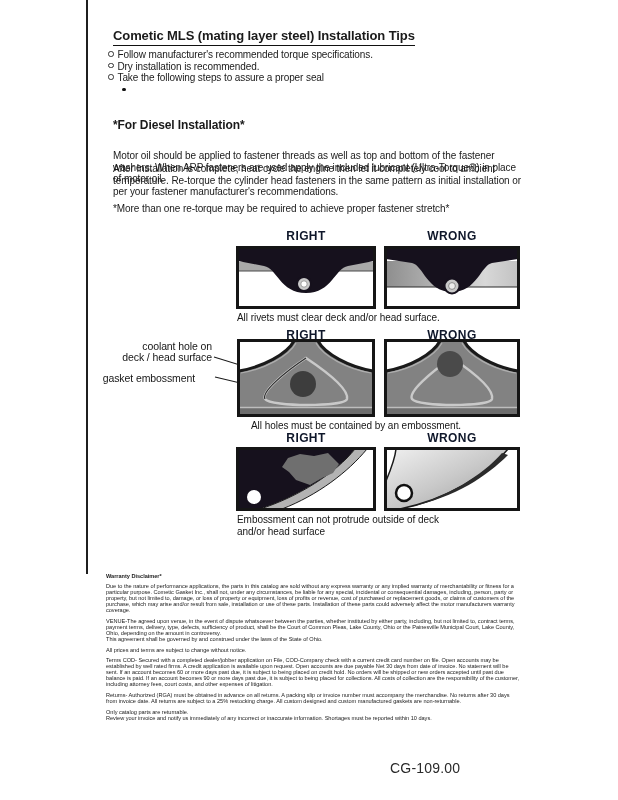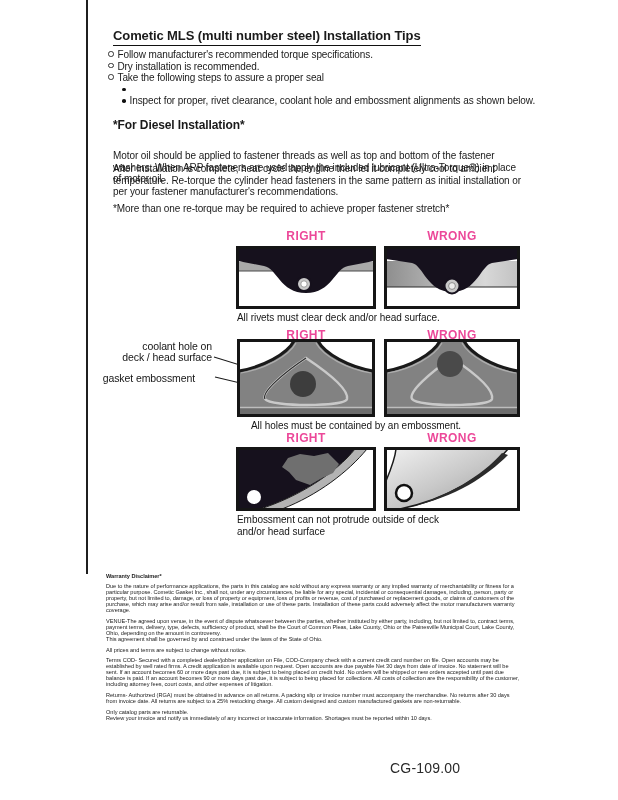--- a/index.html
+++ b/index.html
@@ -15,47 +15,46 @@
   .tips{position:absolute;left:108px;top:49px;width:430px;font-size:10px;line-height:11.6px;letter-spacing:-0.1px;}
   .tip-row{white-space:nowrap;}
   .dot-o{display:inline-block;width:3.5px;height:3.5px;border:1px solid #333;border-radius:50%;margin-right:4px;vertical-align:1.5px;}
   .sub{padding-left:14px;}
   .dot-f{display:inline-block;width:3.5px;height:3.5px;background:#111;border-radius:50%;margin-right:4px;vertical-align:1.5px;}
   .diesel-heading{position:absolute;left:113px;top:118px;font-size:12px;font-weight:bold;letter-spacing:-0.1px;}
   .bodytext{position:absolute;left:113px;width:412px;font-size:10px;line-height:11.6px;letter-spacing:-0.08px;}
   .p1{top:134px;margin-top:16px;}
   .p2{top:163px;}
   .p3{top:203px;}
-  .dlabel{position:absolute;font-size:12px;font-weight:bold;letter-spacing:0.4px;text-align:center;color:#ec4899;}
+  .dlabel{position:absolute;font-size:12px;font-weight:bold;letter-spacing:0.4px;text-align:center;color:#0f172a;}
   .dbox{position:absolute;}
   .dbox svg{display:block;}
   .dcaption{position:absolute;font-size:10px;letter-spacing:-0.05px;color:#161616;}
   .pre{white-space:pre-line;}
   .anno{position:absolute;font-size:10.5px;line-height:11px;text-align:right;letter-spacing:-0.1px;color:#161616;}
   .anno-lines{position:absolute;left:100px;top:338px;width:215px;height:72px;}
   .warranty{position:absolute;left:106px;top:574px;width:414px;font-size:5.6px;line-height:5.95px;letter-spacing:-0.02px;color:#222;}
   .warranty .w-head{font-weight:bold;margin:0 0 4px 0;}
   .warranty p{margin:0 0 5px 0;}
   .page-code{position:absolute;left:390px;top:760px;font-size:14px;letter-spacing:0.2px;color:#2a2a2a;}
 </style>
 </head>
 <body>
 
 <div class="page">
 
   <div class="edge-line"></div>
 
-  <div class="page-title">Cometic MLS (multi number steel) Installation Tips</div>
+  <div class="page-title">Cometic MLS (mating layer steel) Installation Tips</div>
 
   <div class="tips">
     <div class="tip-row"><span class="dot-o"></span><span>Follow manufacturer's recommended torque specifications.</span></div>
     <div class="tip-row"><span class="dot-o"></span><span>Dry installation is recommended.</span></div>
     <div class="tip-row"><span class="dot-o"></span><span>Take the following steps to assure a proper seal</span></div>
     <div class="tip-row sub"><span class="dot-f"></span></div>
-    <div class="tip-row sub"><span class="dot-f"></span><span>Inspect for proper, rivet clearance, coolant hole and embossment alignments as shown below.</span></div>
   </div>
 
   <div class="diesel-heading">*For Diesel Installation*</div>
   <div class="bodytext p1">Motor oil should be applied to fastener threads as well as top and bottom of the fastener washers. When ARP fasteners are used apply the included lubricant (Ultra-Torque®) in place of motor oil.</div>
   <div class="bodytext p2">After Installation is complete, heat cycle the engine then let it completely cool to ambient temperature. Re-torque the cylinder head fasteners in the same pattern as initial installation or per your fastener manufacturer's recommendations.</div>
   <div class="bodytext p3">*More than one re-torque may be required to achieve proper fastener stretch*</div>
 
   <div class="dlabel" style="left:236px;top:229px;width:140px;">RIGHT</div>
   <div class="dlabel" style="left:384px;top:229px;width:136px;">WRONG</div>
 

